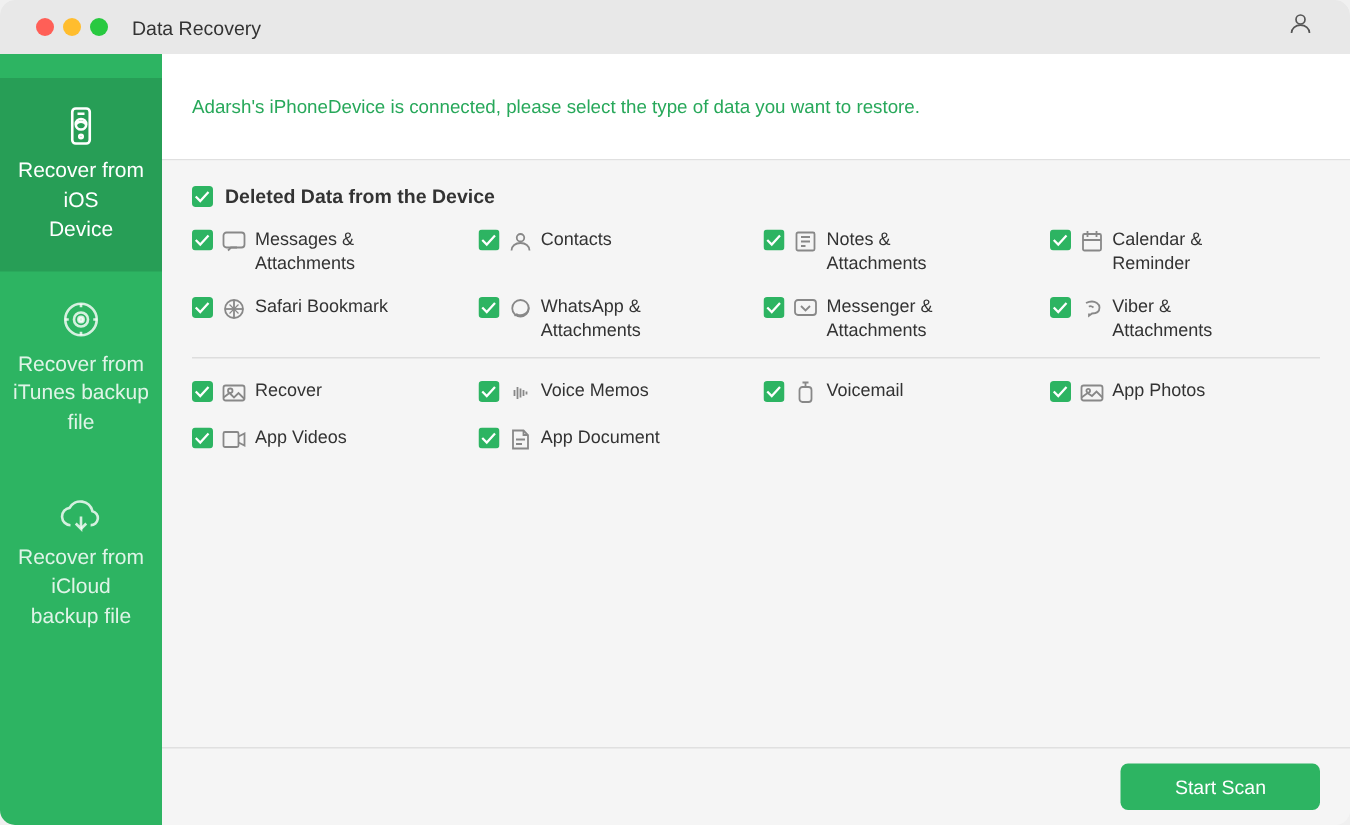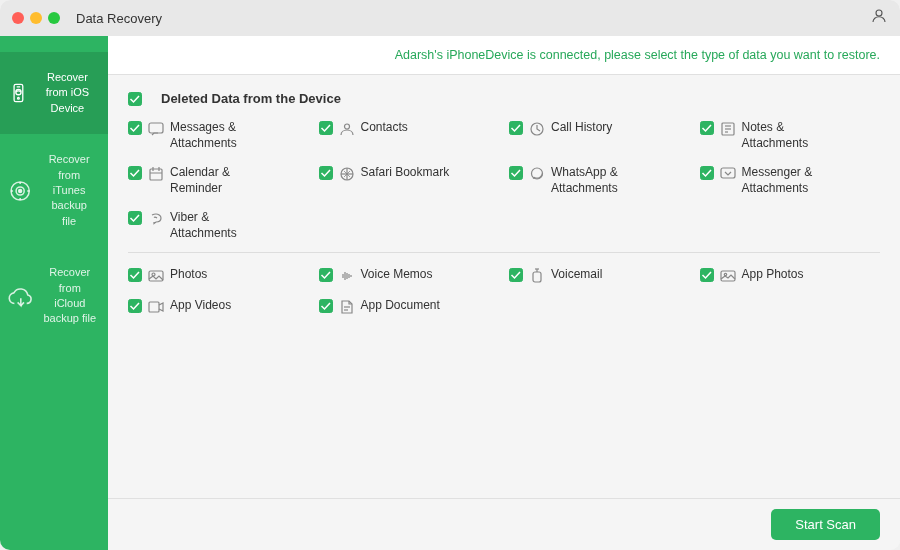--- a/index.html
+++ b/index.html
@@ -3,21 +3,21 @@
   <meta charset="utf-8">
   <style>
     * { box-sizing: border-box; margin: 0; padding: 0; }
     body { font-family: -apple-system, BlinkMacSystemFont, "Segoe UI", sans-serif; width: 900px; height: 550px; overflow: hidden; background: #f0f0f0; border-radius: 10px; display: flex; flex-direction: column; }
 
     .title-bar {
       background: #e8e8e8;
       height: 36px;
       display: flex;
       align-items: center;
-      padding: 0 12px;
+      padding: 0 24px;
       border-radius: 10px 10px 0 0;
       flex-shrink: 0;
     }
     .traffic-lights { display: flex; gap: 6px; }
     .tl { width: 12px; height: 12px; border-radius: 50%; }
     .tl-red { background: #ff5f57; }
     .tl-yellow { background: #ffbd2e; }
     .tl-green { background: #28c940; }
     .title-text { margin-left: 16px; font-size: 13px; color: #333; font-weight: 500; }
     .title-bar-right { margin-left: auto; }
@@ -30,63 +30,62 @@
       display: flex;
       flex-direction: column;
       align-items: center;
       padding-top: 16px;
       gap: 0;
       flex-shrink: 0;
     }
     .sidebar-item {
       width: 100%;
       display: flex;
-      flex-direction: row;
+      flex-direction: column;
       align-items: center;
       padding: 18px 8px;
       cursor: pointer;
       color: rgba(255,255,255,0.85);
-      font-size: 11px;
+      font-size: 14px;
       text-align: center;
       gap: 6px;
     }
     .sidebar-item.active {
       background: rgba(0,0,0,0.12);
       color: #fff;
     }
     .sidebar-item svg { width: 28px; height: 28px; }
 
     .main-content {
       flex: 1;
       background: #f5f5f5;
       display: flex;
       flex-direction: column;
       overflow: hidden;
     }
     .notice-bar {
       background: #fff;
-      padding: 12px 20px;
+      padding: 28px 20px;
       font-size: 12.5px;
       color: #27a85a;
       border-bottom: 1px solid #e0e0e0;
       flex-shrink: 0;
-      text-align: right;
     }
 
     .content-area {
       flex: 1;
       overflow-y: auto;
       padding: 16px 20px;
       background: #f5f5f5;
     }
 
     .section-header {
       display: flex;
       align-items: center;
-      gap: 19px;
+      gap: 8px;
       margin-bottom: 14px;
     }
     .section-title { font-size: 13px; font-weight: 600; color: #333; }
     .section-divider { height: 1px; background: #ddd; margin: 10px 0 14px 0; }
 
     .checkbox-grid {
       display: grid;
       grid-template-columns: repeat(4, 1fr);
       gap: 14px 10px;
       margin-bottom: 8px;
@@ -119,21 +118,21 @@
       padding: 10px 20px;
       background: #f5f5f5;
       border-top: 1px solid #e0e0e0;
       flex-shrink: 0;
     }
     .start-scan-btn {
       background: #2db462;
       color: #fff;
       border: none;
       border-radius: 5px;
-      padding: 8px 24px;
+      padding: 8px 36px;
       font-size: 13px;
       cursor: pointer;
       font-weight: 500;
     }
   </style>
 </head>
 <body>
 
 <div class="title-bar">
   <div class="traffic-lights">
@@ -224,31 +223,20 @@
             <rect width="13" height="13" x="0.5" y="0.5" rx="2" fill="#2db462" stroke="#2db462"></rect>
             <polyline points="2.5,7 5.5,10 11,4" fill="none" stroke="white" stroke-width="1.5"></polyline>
           </svg>
           <svg class="item-icon" viewBox="0 0 16 16" fill="none" stroke="#888" stroke-width="1.2">
             <circle cx="8" cy="5.5" r="2.5"></circle>
               <path d="M2 14c0-3 2.7-5 6-5s6 2 6 5"></path>
           </svg>
           <span class="item-label">Contacts</span>
         </div>
 
-        <div class="check-item">
-          <svg class="check-icon" viewBox="0 0 14 14" style="cursor:pointer;">
-            <rect width="13" height="13" x="0.5" y="0.5" rx="2" fill="#2db462" stroke="#2db462"></rect>
-            <polyline points="2.5,7 5.5,10 11,4" fill="none" stroke="white" stroke-width="1.5"></polyline>
-          </svg>
-          <svg class="item-icon" viewBox="0 0 16 16" fill="none" stroke="#888" stroke-width="1.2">
-            <circle cx="8" cy="8" r="6"></circle>
-              <polyline points="8,4 8,8 11,10"></polyline>
-          </svg>
-          <span class="item-label">Call History</span>
-        </div>
 
         <div class="check-item">
           <svg class="check-icon" viewBox="0 0 14 14" style="cursor:pointer;">
             <rect width="13" height="13" x="0.5" y="0.5" rx="2" fill="#2db462" stroke="#2db462"></rect>
             <polyline points="2.5,7 5.5,10 11,4" fill="none" stroke="white" stroke-width="1.5"></polyline>
           </svg>
           <svg class="item-icon" viewBox="0 0 16 16" fill="none" stroke="#888" stroke-width="1.2">
             <rect x="2" y="2" width="12" height="12" rx="1"></rect>
             <line x1="5" y1="5" x2="11" y2="5"></line>
             <line x1="5" y1="8" x2="11" y2="8"></line>
@@ -331,21 +319,21 @@
         <div class="check-item">
           <svg class="check-icon" viewBox="0 0 14 14" style="cursor:pointer;">
             <rect width="13" height="13" x="0.5" y="0.5" rx="2" fill="#2db462" stroke="#2db462"></rect>
             <polyline points="2.5,7 5.5,10 11,4" fill="none" stroke="white" stroke-width="1.5"></polyline>
           </svg>
           <svg class="item-icon" viewBox="0 0 16 16" fill="none" stroke="#888" stroke-width="1.2">
             <rect x="1" y="3" width="14" height="10" rx="1.5"></rect>
             <circle cx="5.5" cy="6.5" r="1.5"></circle>
             <polyline points="1,11 5,8 8,11 11,8 15,12"></polyline>
           </svg>
-          <span class="item-label">Photos</span>
+          <span class="item-label">Recover</span>
         </div>
 
         <div class="check-item">
           <svg class="check-icon" viewBox="0 0 14 14" style="cursor:pointer;">
             <rect width="13" height="13" x="0.5" y="0.5" rx="2" fill="#2db462" stroke="#2db462"></rect>
             <polyline points="2.5,7 5.5,10 11,4" fill="none" stroke="white" stroke-width="1.5"></polyline>
           </svg>
           <svg class="item-icon" viewBox="0 0 16 16" fill="none" stroke="#888" stroke-width="1.2">
             <line x1="2" y1="8" x2="2" y2="8"></line>
             <line x1="4" y1="6" x2="4" y2="10"></line>

